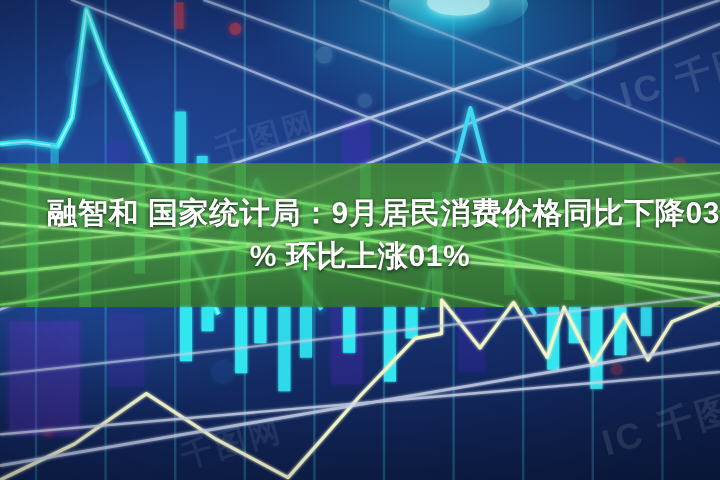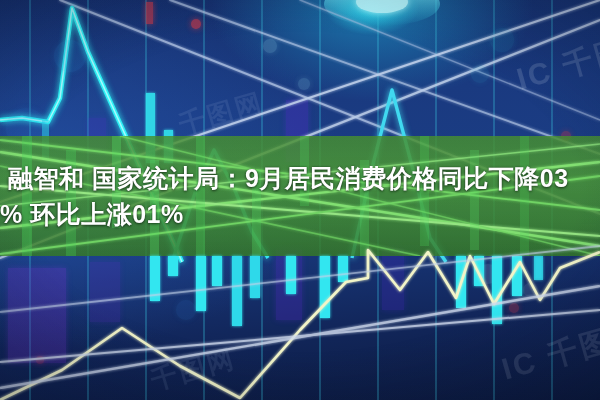--- a/index.html
+++ b/index.html
@@ -75,27 +75,27 @@
     color: #ffffff;
     font-size: 25px;
     line-height: 36px;
     font-weight: 700;
     letter-spacing: 0.5px;
     text-shadow: 0 1px 3px rgba(0,0,0,0.55), 0 0 2px rgba(0,0,0,0.35);
     white-space: nowrap;
   }
   .headline .line1 {
     display: block;
-    text-align: left;
+    text-align: right;
     padding-left: 8px;
     white-space: nowrap;
   }
   .headline .line2 {
     display: block;
-    text-align: left;
+    text-align: center;
     white-space: nowrap;
   }
 
   
   .wm {
     position: absolute;
     color: rgba(225,235,250,0.16);
     font-weight: 700;
     user-select: none;
     pointer-events: none;

